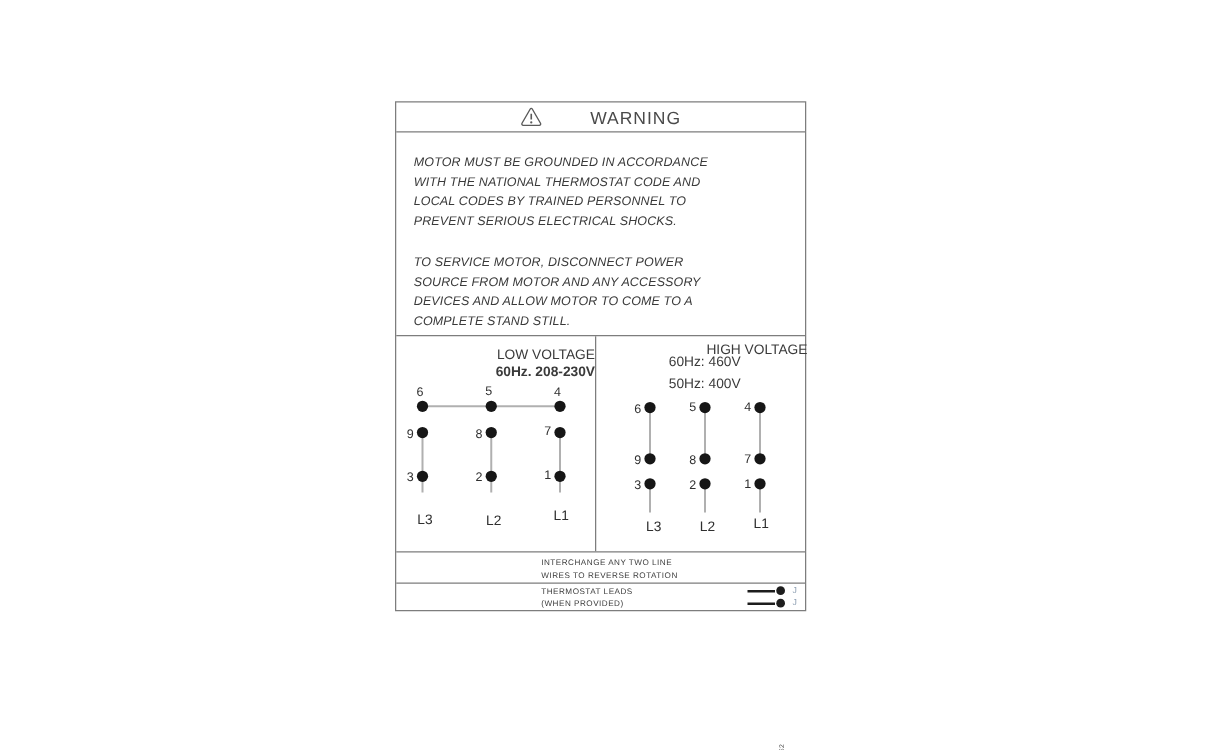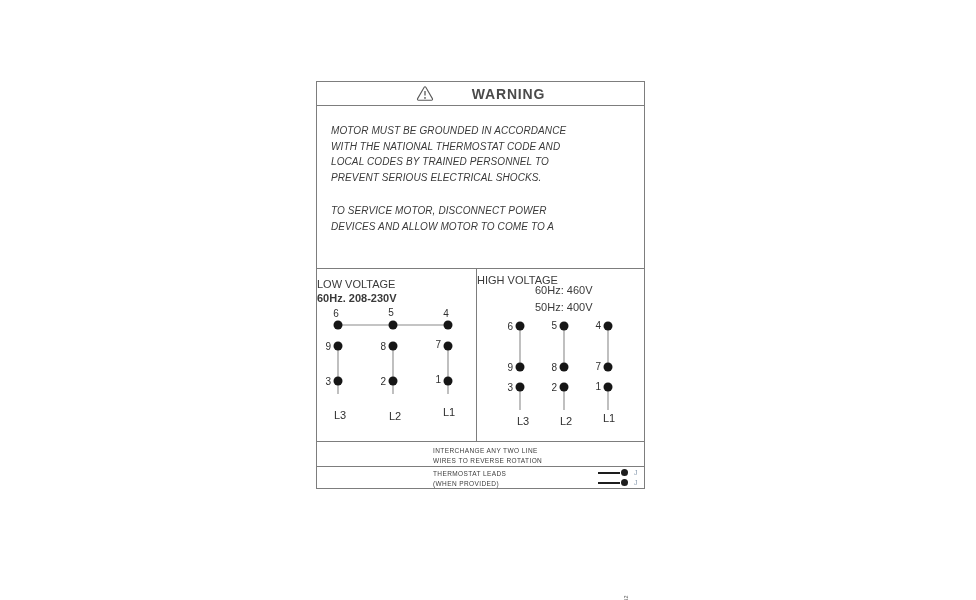--- a/index.html
+++ b/index.html
@@ -5,37 +5,37 @@
   * { margin:0; padding:0; box-sizing:border-box; }
   html,body { width:976px; height:600px; background:#ffffff; overflow:hidden;
               font-family:"Liberation Sans","DejaVu Sans",sans-serif; }
   .canvas { position:relative; width:976px; height:600px; background:#ffffff; }
 
   .label { position:absolute; left:316px; top:81px; width:329px; height:408px;
            border:1px solid #7d7d7d; background:#ffffff; color:#3a3a3a; }
 
   .sec { position:absolute; left:0; width:100%; }
   .sec-header  { top:0;    height:24px;  border-bottom:1px solid #7d7d7d;
-                 display:flex; align-items:center; justify-content:center; gap:38px;font-weight:bold; }
+                 display:flex; align-items:center; justify-content:center; gap:38px; }
   .sec-body    { top:24px; height:163px; border-bottom:1px solid #7d7d7d;
                  padding:17px 14px 0 14px; }
   .sec-diagrams{ top:187px; height:173px; border-bottom:1px solid #7d7d7d; }
   .sec-note1   { top:360px; height:25px; border-bottom:1px solid #7d7d7d; }
   .sec-note2   { top:385px; height:22px; }
 
   .warning-title { font-size:14px; letter-spacing:0.8px; color:#4a4a4a; }
 
   .body-line { font-size:10px; line-height:15.5px; color:#3a3a3a; letter-spacing:0.1px;font-style:italic; }
   .para2 { margin-top:18px; }
 
   .cell { position:absolute; top:0; height:100%; }
   .cell-low  { left:0; width:160px; border-right:1px solid #7d7d7d; }
   .cell-high { left:160px; width:169px; }
 
-  .diag-title { position:absolute; width:100%; text-align:left; font-size:11px; color:#3a3a3a; }
+  .diag-title { position:absolute; width:100%; text-align:right; font-size:11px; color:#3a3a3a; }
   .low-title  { top:9px; }
   .low-sub    { top:23px;font-weight:bold; }
   .high-title { top:5px; }
   .high-rating{ position:absolute; left:58px; font-size:11px; color:#3a3a3a; }
   .hr1 { top:15px; } .hr2 { top:32px; }
 
   svg.diag { position:absolute; left:0; }
   .low-svg  { top:37px; }
   .high-svg { top:46px; }
   .wire { stroke:#b0b0b0; stroke-width:1.6; }
@@ -75,21 +75,23 @@
 
     <div class="sec sec-body">
       <div class="para1">
         <div class="body-line">MOTOR MUST BE GROUNDED IN ACCORDANCE</div>
         <div class="body-line">WITH THE NATIONAL THERMOSTAT CODE AND</div>
         <div class="body-line">LOCAL CODES BY TRAINED PERSONNEL TO</div>
         <div class="body-line">PREVENT SERIOUS ELECTRICAL SHOCKS.</div>
       </div>
       <div class="para2">
         <div class="body-line">TO SERVICE MOTOR, DISCONNECT POWER</div>
+        <div class="body-line">SOURCE FROM MOTOR AND ANY ACCESSORY</div>
         <div class="body-line">DEVICES AND ALLOW MOTOR TO COME TO A</div>
+        <div class="body-line">COMPLETE STAND STILL.</div>
       </div>
     </div>
 
     <div class="sec sec-diagrams">
 
       <div class="cell cell-low">
         <div class="diag-title low-title">LOW VOLTAGE</div>
         <div class="diag-title low-sub">60Hz. 208-230V</div>
         <svg class="diag low-svg" width="159" height="125" viewBox="0 0 159 125">
 

